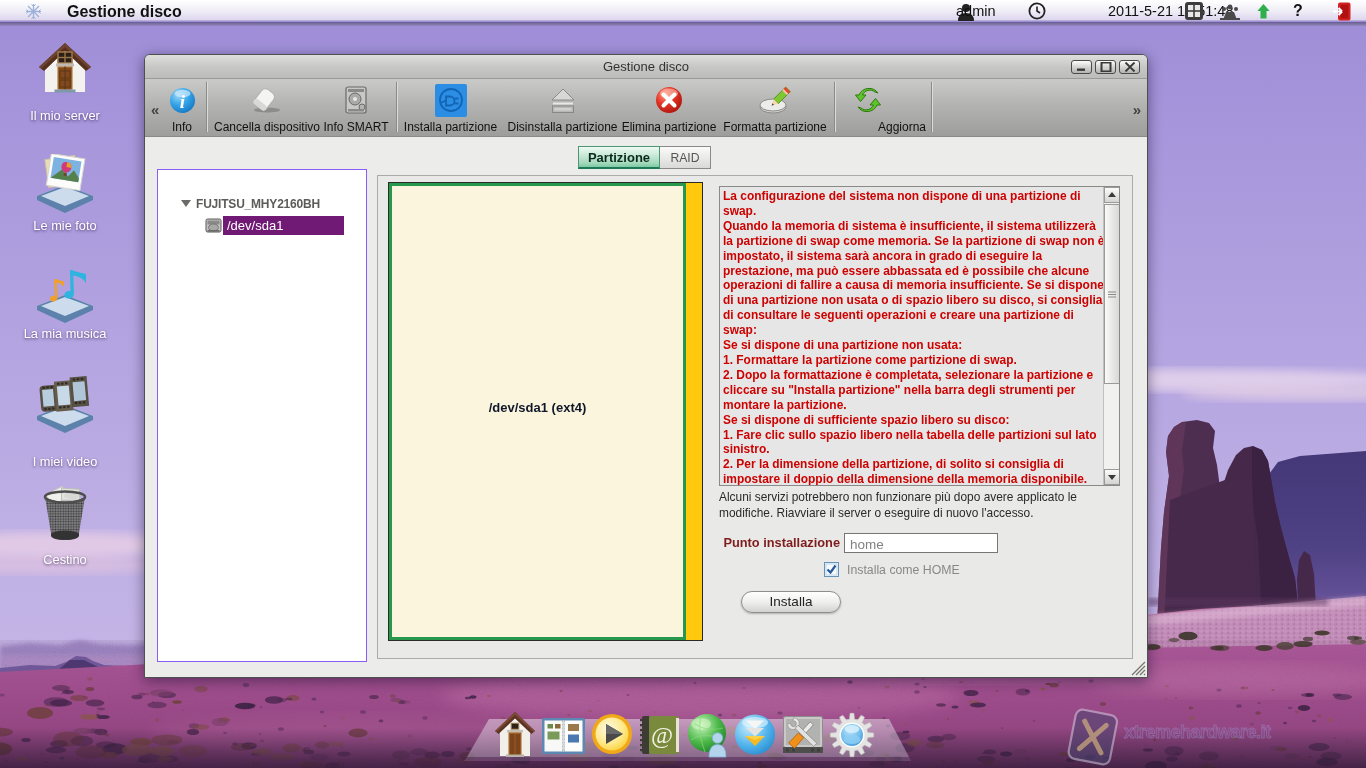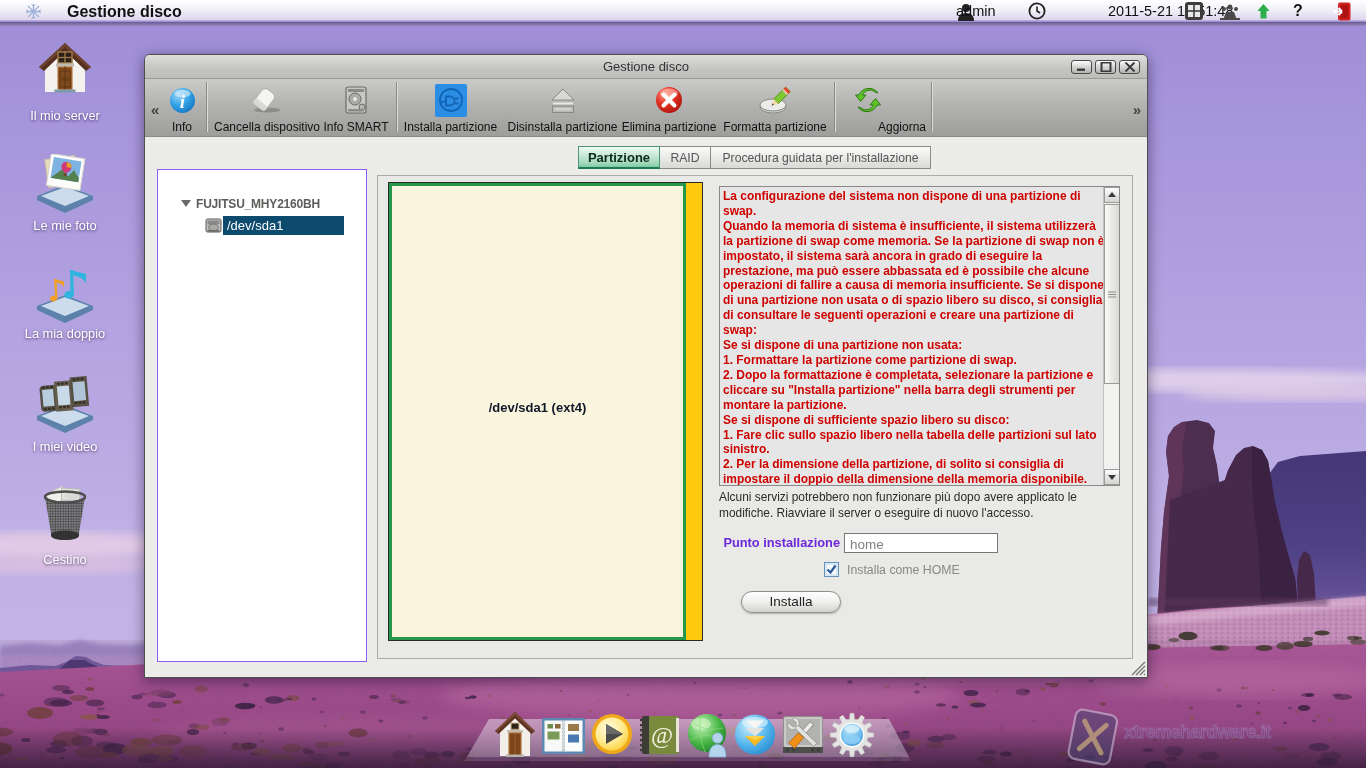--- a/index.html
+++ b/index.html
@@ -41,38 +41,38 @@
      background:linear-gradient(#fbfbf9,#d9d9d7); display:flex; align-items:center; justify-content:center; }
   .tab.first { border-left:1px solid #8a8a88; }
   .tab.active { background:linear-gradient(#eefaf3,#a4d9bd 80%,#7cc9a2); border:1px solid #4e9573;
      border-bottom:2px solid #1d7a58; color:#0c2a1c; font-weight:bold; font-size:13px; }
   #tree { position:absolute; left:12px; top:114px; width:210px; height:493px; background:#fff; border:1px solid #8b5cf6; }
   #panel { position:absolute; left:232px; top:120px; width:756px; height:484px; background:#e9e9e7; border:1px solid #ababa9; }
   
   #tree .row1 { position:absolute; left:38px; top:27px; font-size:12px; font-weight:bold; color:#5c5c5a; letter-spacing:-0.2px; }
   #tree .tri { position:absolute; left:23px; top:30px; width:0; height:0; border-left:5.5px solid transparent;
      border-right:5.5px solid transparent; border-top:7px solid #6a6a68; }
-  #tree .sel { position:absolute; left:65px; top:46px; width:121px; height:19px; background:#0c4a6e; color:#fff;
+  #tree .sel { position:absolute; left:65px; top:46px; width:121px; height:19px; background:#701a75; color:#fff;
      font-size:13px; line-height:19px; padding-left:4px; }
   
   #pbar { position:absolute; left:10px; top:6px; width:315px; height:459px; border:1px solid #2a2a28; background:#ffc90e; }
   #pcream { position:absolute; left:0; top:0; width:297px; height:457px; background:#fbf5dd; border:3px solid #27984b; }
   #pcream .plabel { position:absolute; width:100%; top:214px; text-align:center; font-size:13px; font-weight:bold; color:#0f172a; }
   
   #redbox { position:absolute; left:341px; top:10px; width:401px; height:300px; background:#e6e6e6; border:1px solid #8a8a88; }
   #redbox { overflow:hidden; }
   #redtext { position:absolute; left:3px; top:2px; width:414px; font-size:13px; font-weight:bold; color:#cd0200;
      line-height:14.9px; transform:scaleX(0.92); transform-origin:0 0; white-space:nowrap; }
   
   #sbar { position:absolute; right:0; top:0; width:16px; height:298px; background:#f1f1ef; border-left:1px solid #c0c0be; }
   .sbtn { position:absolute; left:0; width:16px; height:16px; background:linear-gradient(#fbfbfb,#d4d4d2); border:1px solid #9a9a98; }
   .sthumb { position:absolute; left:0; top:17px; width:16px; height:180px; background:linear-gradient(90deg,#fafaf8,#d8d8d6); border:1px solid #9a9a98; }
   .notetext { position:absolute; left:341px; top:313px; width:460px; font-size:12.8px; color:#2a2a28; line-height:15.5px;
      transform:scaleX(0.93); transform-origin:0 0; white-space:nowrap; }
-  .flabel { position:absolute; left:0px; top:359px; width:462px; text-align:right; font-size:12.8px; font-weight:bold; color:#6d28d9; }
+  .flabel { position:absolute; left:0px; top:359px; width:462px; text-align:right; font-size:12.8px; font-weight:bold; color:#7f1d1d; }
   #inp { position:absolute; left:466px; top:357px; width:154px; height:20px; border:1px solid #767674; background:#fff;
      font-size:13.5px; color:#828280; font-family:"Liberation Sans",sans-serif; padding:3px 0 0 5px; }
   #chk { position:absolute; left:446px; top:386px; }
   .chklbl { position:absolute; left:469px; top:387px; font-size:12.3px; color:#888886; }
   #ibtn { position:absolute; left:363px; top:415px; width:100px; height:22px; border:1px solid #8e8e8c; border-radius:11px;
      background:linear-gradient(#ffffff,#efefed 50%,#d2d2d0); font-size:13.5px; color:#222; text-align:center; line-height:20px;
      box-shadow:0 1px 2px rgba(0,0,0,.25); }
   #grip { position:absolute; right:1px; bottom:1px; width:16px; height:16px; }
   
   #dock { position:absolute; left:0; top:0; z-index:8; }
@@ -579,21 +579,21 @@
 <div class="dicon" style="top:264px">
  <svg width="62" height="60" viewBox="0 0 62 60">
   <polygon points="31,31 59,42 31,55 3,42" fill="#a6bed8"></polygon>
   <polygon points="31,31 59,42 59,46 31,59 3,46 3,42" fill="#5c82ab"></polygon>
   <polygon points="31,33 55,42 31,52 7,42" fill="#ccdcec"></polygon>
   <path d="M36 6 L39 6 L40 29 Q40 34 35.5 34.5 Q31 35 30.5 31.5 Q30 28 34 27 L36.5 27 Z" fill="#2fb4e0"></path>
   <path d="M36 6 L52 10 L52 19 Q49 13 39 11.5 L36 11 Z" fill="#2fb4e0"></path>
   <path d="M20 15 L22.5 15 L23.5 33 Q23.5 37 20 37.5 Q16.5 38 16 35 Q15.6 32.5 19 31.8 L21 31.8 Z" fill="#f0a028"></path>
   <path d="M20 15 L30 17.5 L30 23 Q28 19.5 23 18.8 L20 18.5 Z" fill="#f0a028"></path>
  </svg>
- <div class="lbl" style="margin-top:2px">La mia doppio</div>
+ <div class="lbl" style="margin-top:2px">La mia musica</div>
 </div>
 <div class="dicon" style="top:374px">
  <svg width="62" height="60" viewBox="0 0 62 60">
   <polygon points="31,31 59,42 31,55 3,42" fill="#a6bed8"></polygon>
   <polygon points="31,31 59,42 59,46 31,59 3,46 3,42" fill="#5c82ab"></polygon>
   <polygon points="31,33 55,42 31,52 7,42" fill="#ccdcec"></polygon>
   <g transform="rotate(-5 30 20)">
    <path d="M6 14 Q6 10 10 10 L22 10 L22 36 L10 36 Q6 36 6 32 Z" fill="#575044"></path>
    <rect x="8.5" y="14" width="11" height="17" fill="#b8cede"></rect>
    <rect x="21" y="7" width="17" height="30" fill="#655c4e"></rect>
@@ -615,21 +615,21 @@
           <rect x="32" y="32" width="2.4" height="2"></rect>
     <rect x="40" y="5.5" width="2.4" height="2"></rect>
           <rect x="44" y="5.5" width="2.4" height="2"></rect>
           <rect x="48" y="5.5" width="2.4" height="2"></rect>
     <rect x="40" y="29" width="2.4" height="2"></rect>
           <rect x="44" y="29" width="2.4" height="2"></rect>
           <rect x="48" y="29" width="2.4" height="2"></rect>
    </g>
   </g>
  </svg>
- <div class="lbl" style="margin-top:5px">I miei video</div>
+ <div class="lbl" style="margin-top:20px">I miei video</div>
 </div>
 <div class="dicon" style="top:484px">
  <svg width="58" height="60" viewBox="0 0 58 60">
   <defs>
    <pattern id="mesh" width="2.6" height="2.6" patternUnits="userSpaceOnUse">
      <rect width="2.6" height="2.6" fill="#7e7e7e"></rect>
           <circle cx="1.3" cy="1.3" r="0.9" fill="#2e2e2e"></circle>
    </pattern>
   </defs>
   <g transform="rotate(-16 26 16)">
@@ -787,21 +787,20 @@
     <path d="M5 22 A 11 11 0 0 0 24 20 L27.5 20 L22.5 13.5 L17 20 L20.5 20 A 8 8 0 0 1 8 23 Z" fill="#5fc42a" stroke="#2e7a10" stroke-width="1"></path>
    </svg>
         </div>
    <div class="lb" style="text-align:right;padding-left:2px">Aggiorna</div>
   </div>
  </div>
 
  <div id="tabs">
   <div class="tab first active" style="width:82px">Partizione</div>
   <div class="tab" style="width:51px">RAID</div>
-  <div class="tab" style="width:220px">Procedura guidata per l'installazione</div>
  </div>
 
  <div id="tree">
   <div class="tri"></div>
   <div class="row1">FUJITSU_MHY2160BH</div>
   <svg width="18" height="16" viewBox="0 0 18 16" style="position:absolute;left:47px;top:48px">
    <rect x="1" y="1" width="15" height="13" rx="1.5" fill="#c4c4c2" stroke="#5a5a58" stroke-width="1"></rect>
    <rect x="2.5" y="2.5" width="12" height="4" fill="#8a8a88"></rect>
    <ellipse cx="8.5" cy="9.5" rx="5" ry="3.5" fill="#a8a8a6" stroke="#6a6a68" stroke-width="0.8"></ellipse>
    <rect x="2.5" y="12" width="12" height="1.6" fill="#6a6a68"></rect>

